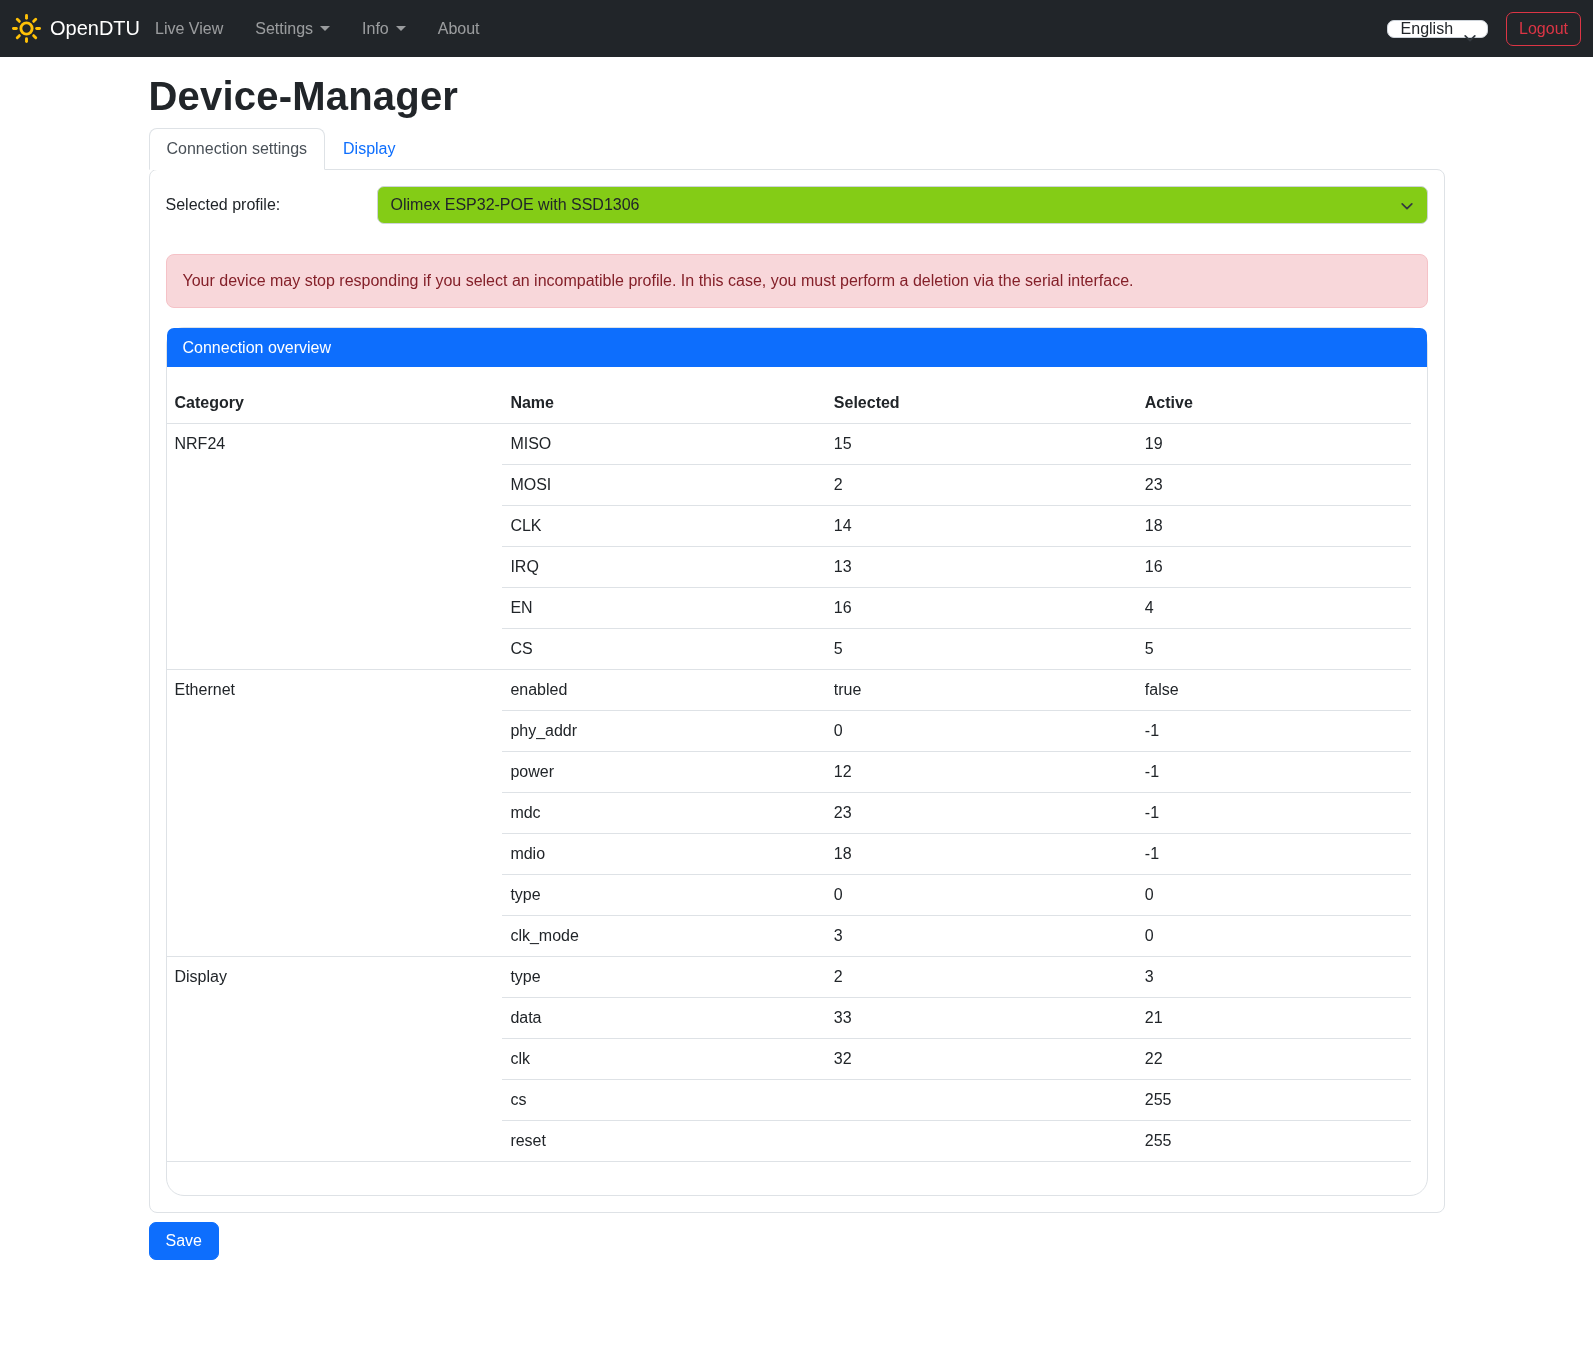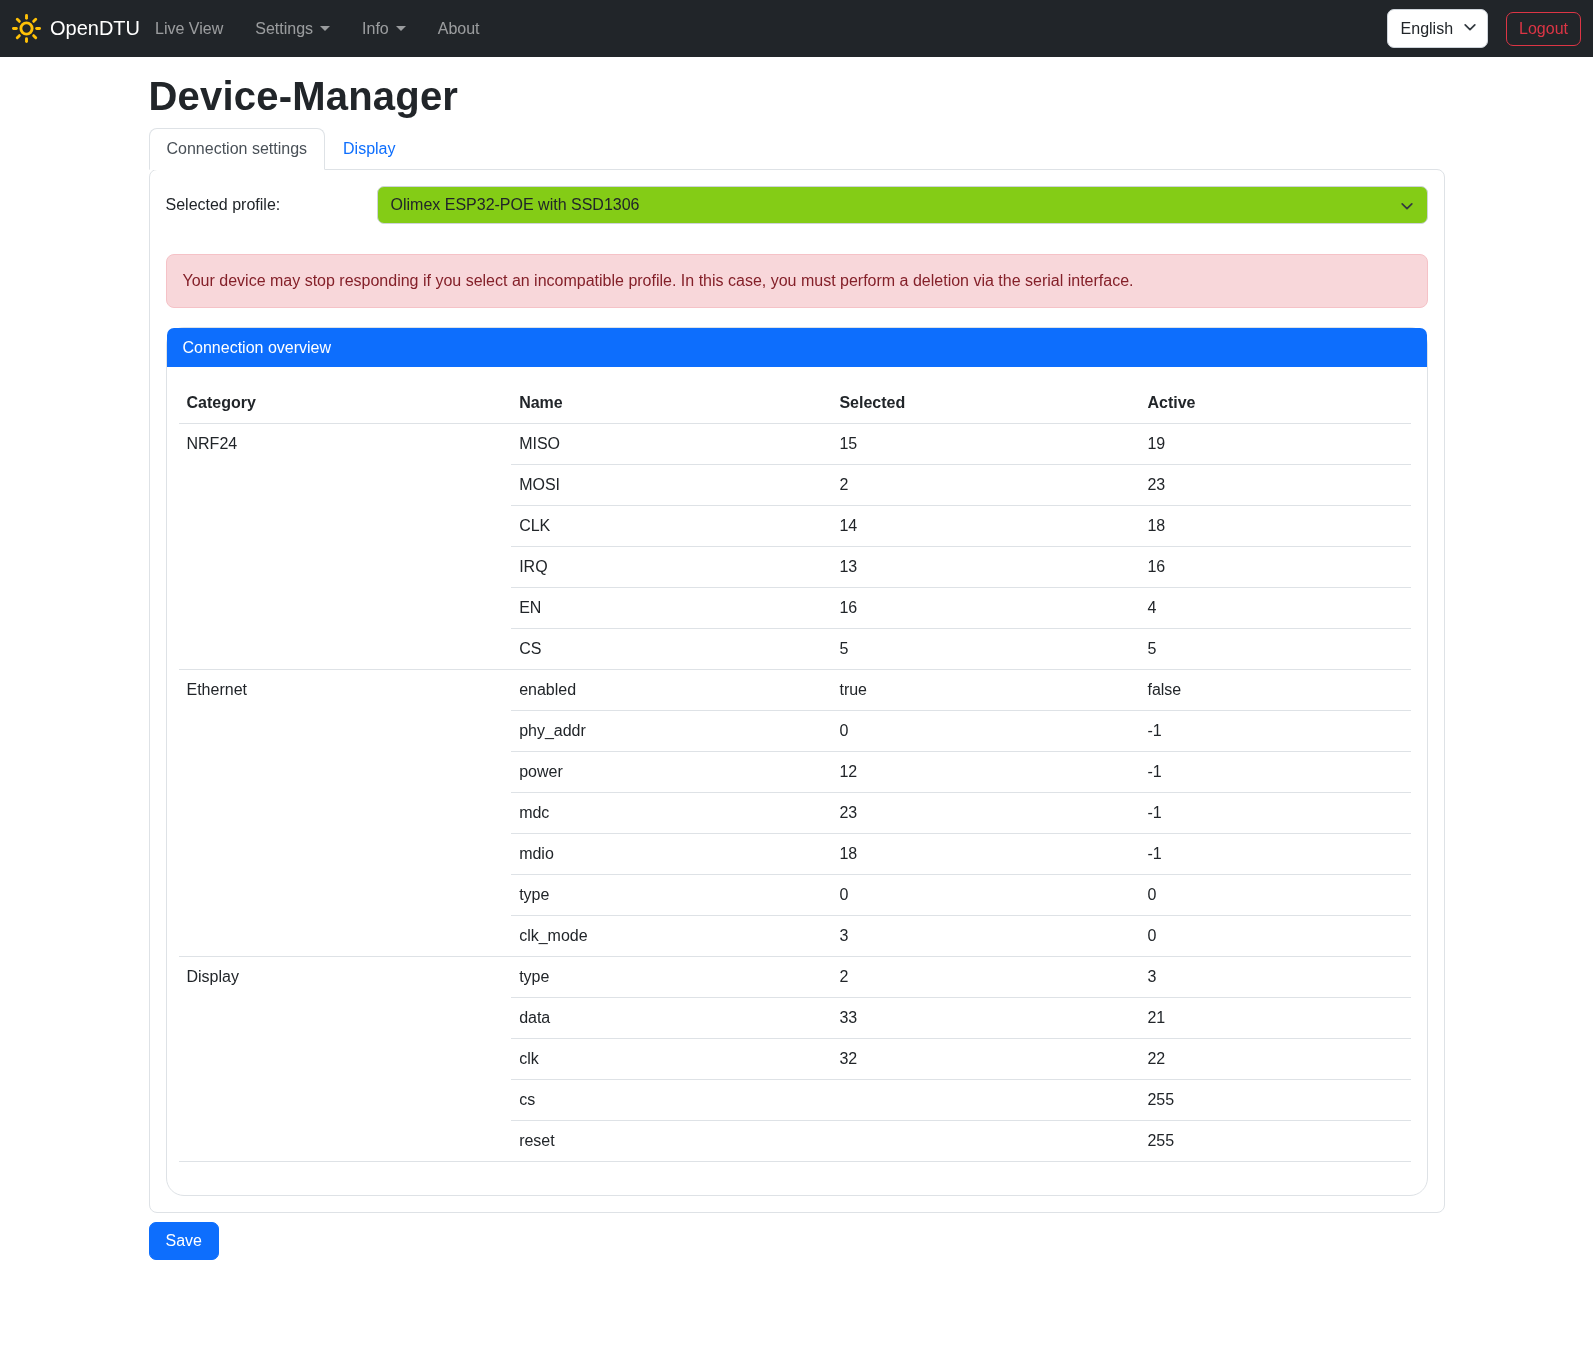--- a/index.html
+++ b/index.html
@@ -23,21 +23,21 @@
     font-weight:500;text-decoration:none;margin-right:7px;cursor:pointer;}
   .nav-links{display:flex;align-items:center;}
   .nav-link{color:rgba(255,255,255,.55);padding:8px 8px;margin-right:16px;
     cursor:pointer;text-decoration:none;display:flex;align-items:center;white-space:nowrap;}
   .caret{display:inline-block;width:0;height:0;margin-left:7px;
     border-left:5px solid transparent;border-right:5px solid transparent;
     border-top:5px solid currentColor;}
   .nav-right{margin-left:auto;display:flex;align-items:center;gap:18px;}
   .lang-select{
     position:relative;background:#fff;border:1px solid var(--input-border);
-    border-radius:7px;height:39px;display:flex;align-items:center;
+    border-radius:7px;height:18px;display:flex;align-items:center;
     padding:0 34px 0 13px;color:var(--text);cursor:pointer;
   }
   .lang-select .chev{position:absolute;right:10px;top:10px;}
   .logout-btn{
     background:transparent;border:1px solid var(--danger);color:var(--danger);
     border-radius:7px;height:34px;padding:0 12px;font-size:16px;cursor:pointer;
     font-family:inherit;
   }
   
   .container{max-width:1320px;margin:0 auto;padding:0 12px;}
@@ -63,21 +63,21 @@
   .alert{
     margin-top:30px;background:var(--alert-bg);border:1px solid var(--alert-border);
     color:var(--alert-text);border-radius:8px;padding:16px;line-height:20px;
   }
   
   .ov-card{margin-top:19px;border:1px solid var(--border);border-radius:18px;}
   .ov-header{
     background:var(--primary);color:#fff;padding:8px 16px;line-height:23px;
     border-radius:7px 7px 0 0;
   }
-  .ov-body{padding:16px 16px 16px 12px;}
+  .ov-body{padding:16px 16px 16px 0;}
   table{width:100%;border-collapse:collapse;margin-bottom:17px;}
   th,td{
     text-align:left;padding:8px;border-bottom:1px solid var(--border);
     line-height:24px;vertical-align:top;font-size:16px;
   }
   th{font-weight:bold;}
   col.c1{width:27%;} col.c2{width:26%;} col.c3{width:25%;} col.c4{width:22%;}
   
   .save-btn{
     margin-top:9px;background:var(--primary);border:1px solid var(--primary);

